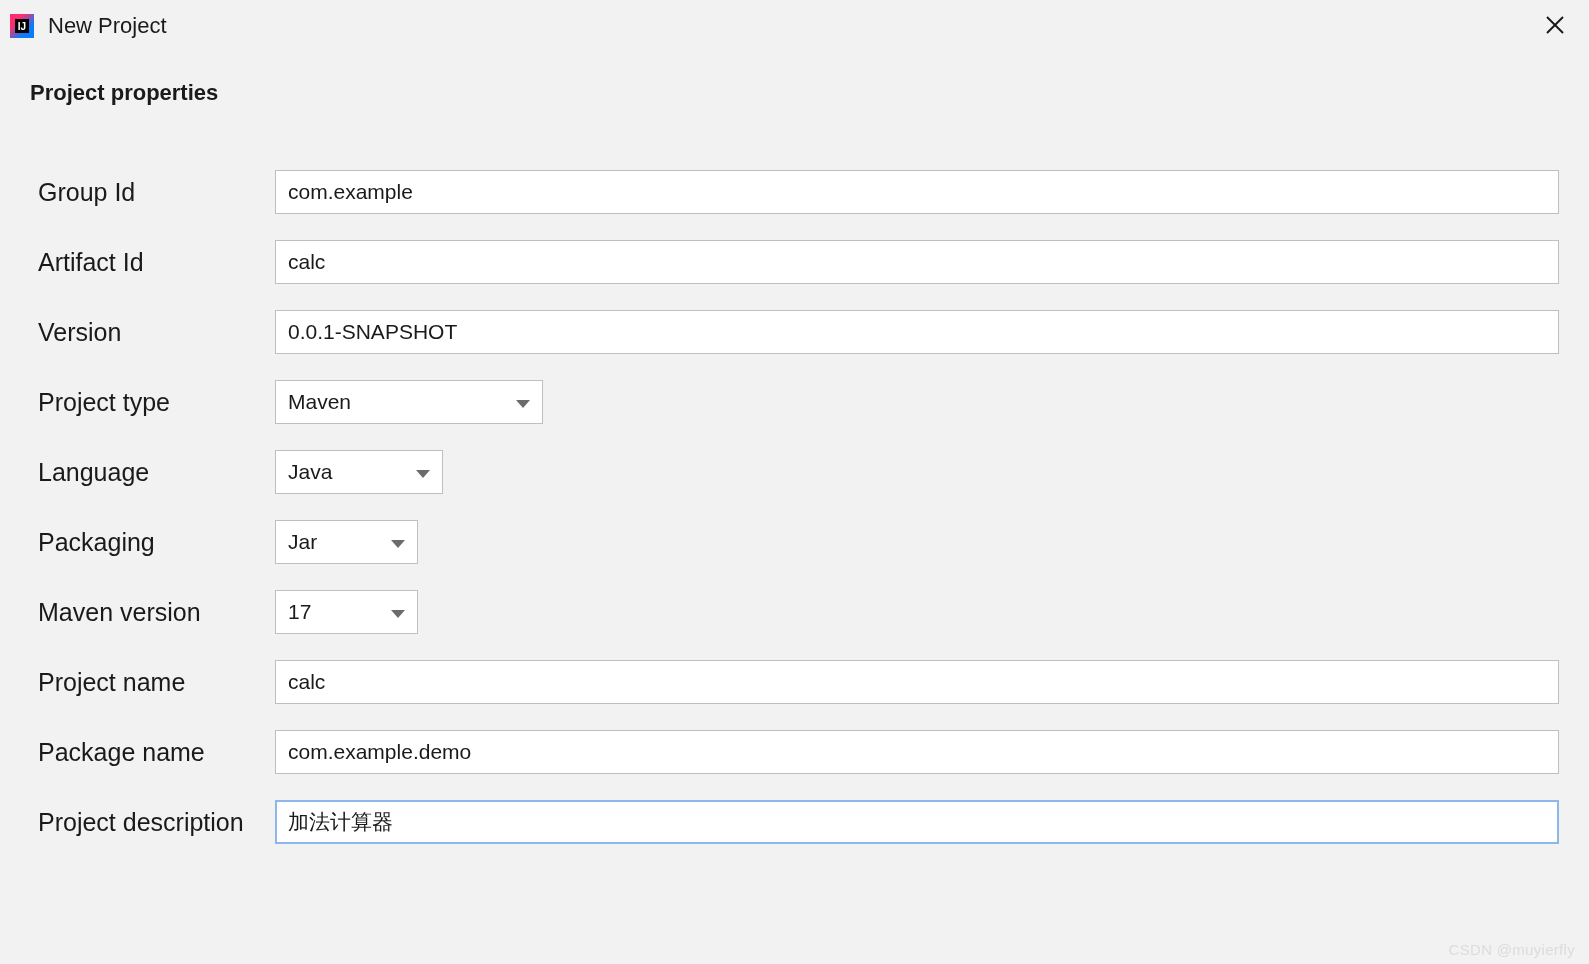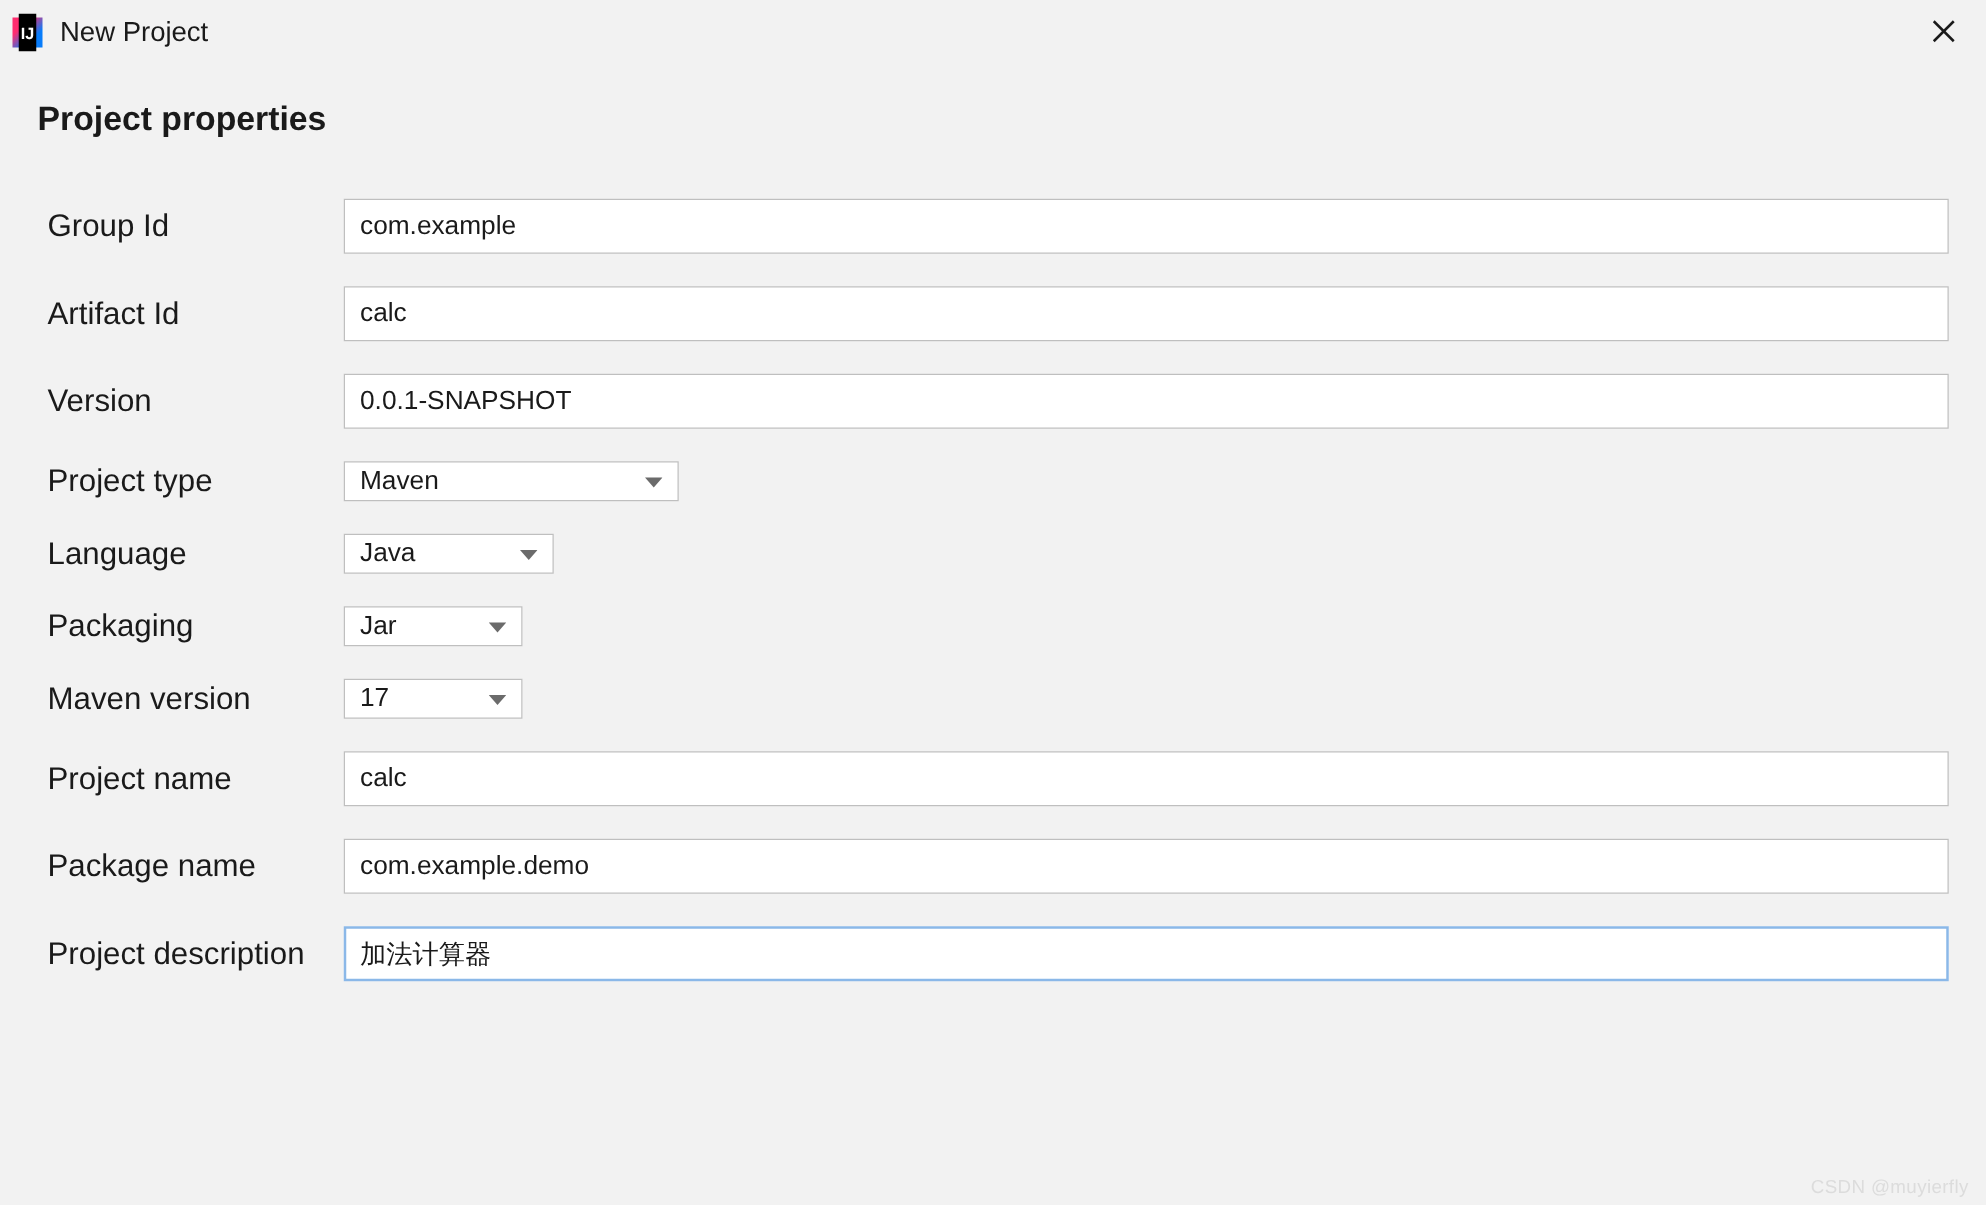--- a/index.html
+++ b/index.html
@@ -30,49 +30,49 @@
       width: 24px;
       height: 24px;
       background: linear-gradient(135deg, #fe2d6f 0%, #fe2d6f 30%, #087cfa 70%, #087cfa 100%);
       display: flex;
       align-items: center;
       justify-content: center;
       font-family: Arial, sans-serif;
     }
     .app-icon-inner {
       width: 14px;
-      height: 30px;
+      height: 14px;
       background: #000;
       display: flex;
       align-items: center;
       justify-content: center;
       color: #fff;
-      font-size: 13px;
+      font-size: 10px;
       font-weight: bold;
     }
     .window-title {
       font-size: 22px;
       color: #1a1a1a;
       font-weight: 400;
     }
     .close-icon {
       font-size: 28px;
       color: #1a1a1a;
       cursor: pointer;
       line-height: 1;
       padding: 2px 6px;
     }
     .content {
       padding: 28px 30px 0 30px;
     }
     .section-title {
-      font-size: 27px;
+      font-size: 22px;
       font-weight: 700;
       color: #1a1a1a;
-      margin-bottom: 48px;
+      margin-bottom: 64px;
     }
     .form-row {
       display: flex;
       align-items: center;
       margin-bottom: 26px;
     }
     .form-label {
       width: 245px;
       font-size: 25px;
       color: #1a1a1a;
@@ -90,21 +90,21 @@
       outline: none;
     }
     .form-input.focused {
       border: 2px solid #8bb8e8;
       padding: 0 11px;
     }
     .form-select {
       position: relative;
       display: inline-flex;
       align-items: center;
-      height: 32px;
+      height: 44px;
       border: 1px solid #bfbfbf;
       background: #ffffff;
       font-size: 21px;
       padding: 0 48px 0 12px;
       color: #1a1a1a;
       cursor: pointer;
     }
     .select-chevron {
       position: absolute;
       right: 12px;

